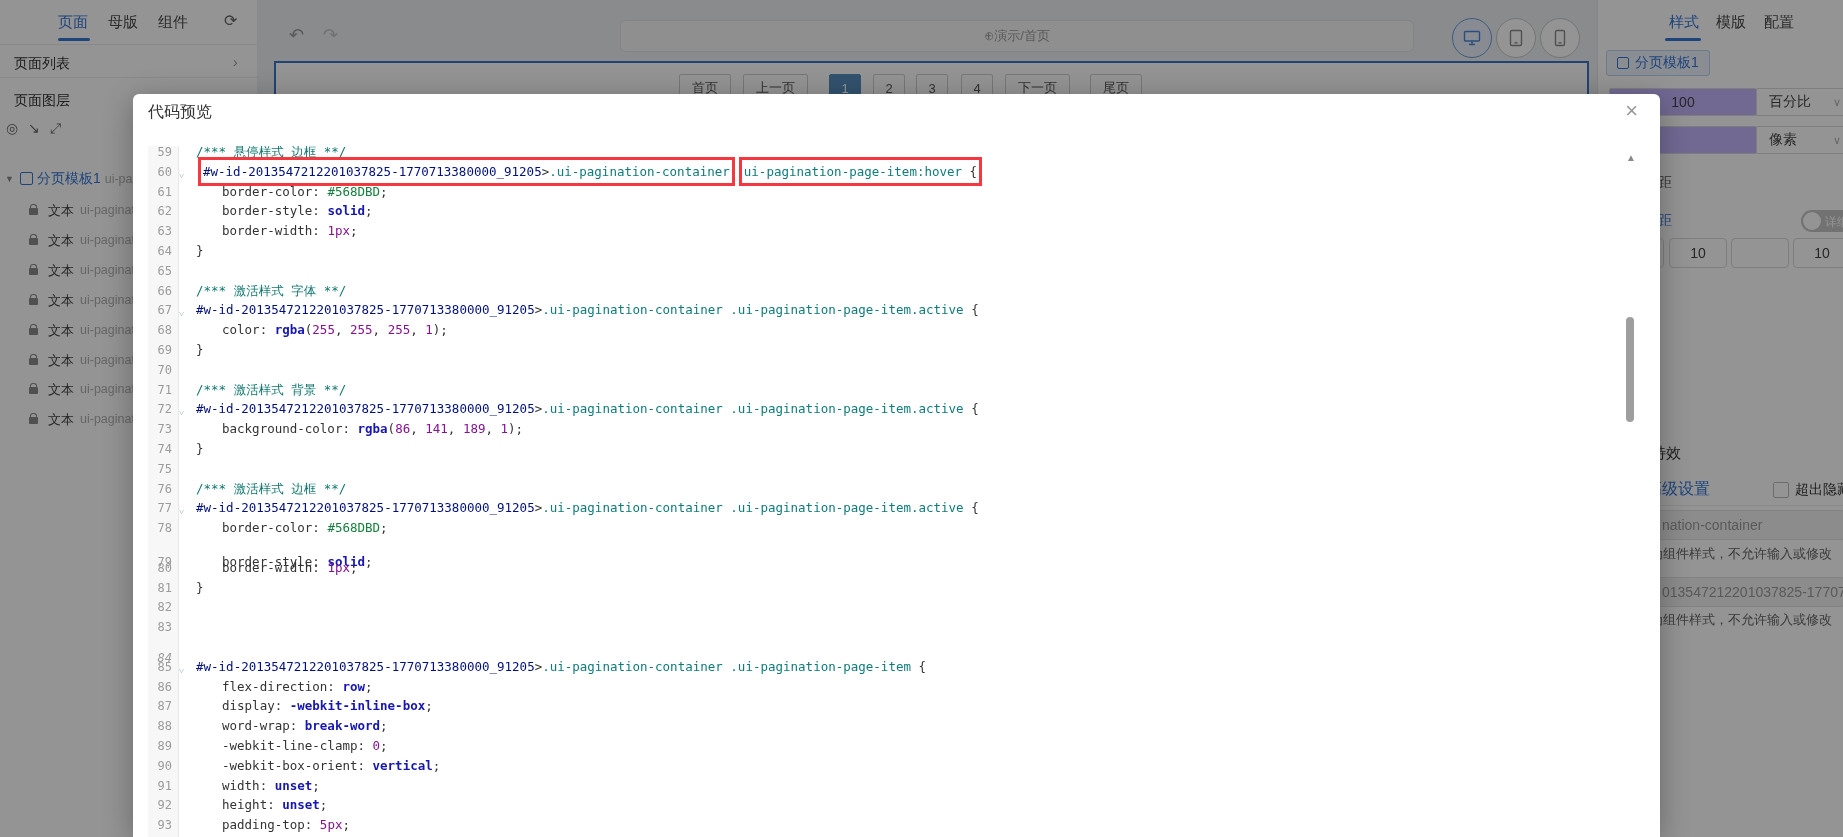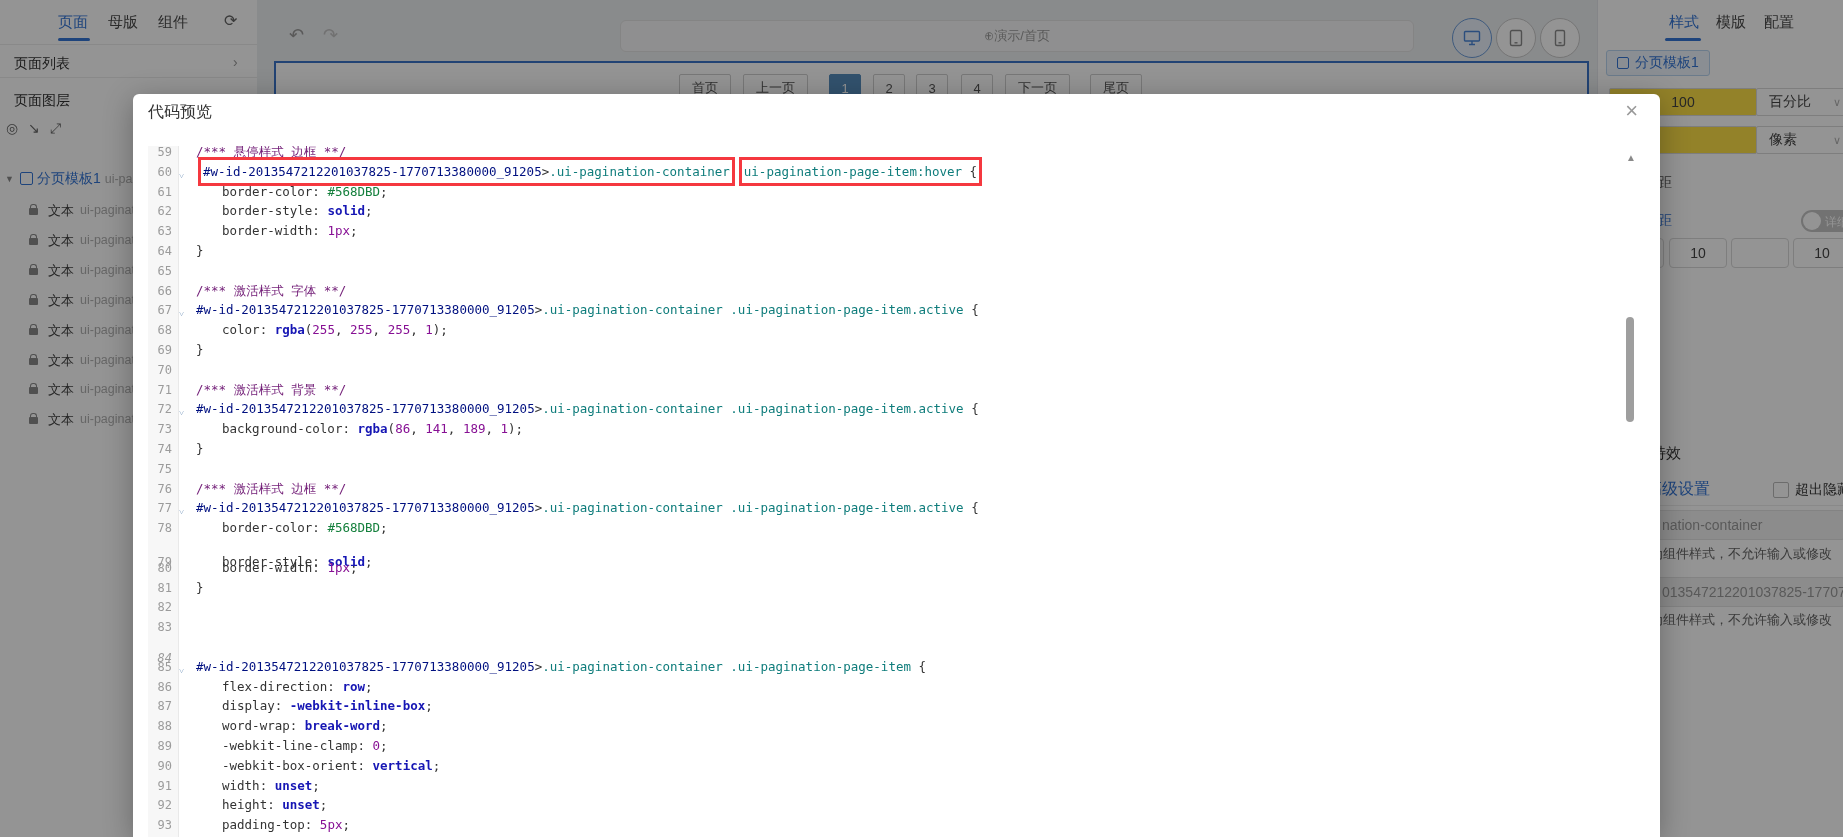--- a/index.html
+++ b/index.html
@@ -32,21 +32,21 @@
   #artboard{position:absolute;left:17px;top:61px;width:1311px;height:776px;background:#ffffff;border:2px solid #3c74c9;border-bottom:none;}
   .pg-btn{position:absolute;top:11px;height:28px;border:1px solid #cfcfcf;background:#fff;color:#555;font-size:13px;border-radius:2px;display:flex;align-items:center;justify-content:center;padding:0 12px;box-sizing:border-box;}
   .pg-btn.num{width:32px;padding:0;}
   .pg-btn.active{background:#568DBD;border-color:#568DBD;color:#fff;}
   
   #rpanel{position:absolute;left:1597px;top:0;width:246px;height:837px;background:#fff;border-left:1px solid #e4e6ea;}
   .rp-tab{position:absolute;top:13px;font-size:15px;color:#4a4a4a;}
   .rp-tab.active{color:#3576d6;}
   #rp-chip{position:absolute;left:8px;top:50px;height:24px;padding:0 10px;border:1px solid #b8d4f0;background:#eef5fd;border-radius:3px;color:#3576d6;font-size:14px;display:flex;align-items:center;gap:6px;}
   .chip-sq{width:10px;height:10px;border:1.5px solid #3576d6;border-radius:2px;}
-  .rp-input{position:absolute;border:1px solid #d9d9d9;background:#fde047;border-radius:2px;box-sizing:border-box;font-size:14px;color:#444;display:flex;align-items:center;justify-content:center;}
+  .rp-input{position:absolute;border:1px solid #d9d9d9;background:#c4b5fd;border-radius:2px;box-sizing:border-box;font-size:14px;color:#444;display:flex;align-items:center;justify-content:center;}
   .rp-select{position:absolute;border:1px solid #d9d9d9;background:#fff;border-radius:2px;box-sizing:border-box;font-size:14px;color:#444;display:flex;align-items:center;padding-left:12px;}
   .rp-select .chev{position:absolute;right:10px;color:#b0b0b0;font-size:11px;}
   .rp-lab{position:absolute;font-size:14px;color:#555;}
   .rp-lab.blue{color:#3576d6;}
   #rp-toggle{position:absolute;left:203px;top:210px;width:52px;height:22px;border-radius:11px;background:#c4c4c4;color:#fff;font-size:12px;}
   #rp-toggle .knob{position:absolute;left:2px;top:2px;width:18px;height:18px;border-radius:50%;background:#fff;}
   #rp-toggle .tg-lab{position:absolute;left:24px;top:4px;}
   .rp-mini{position:absolute;top:238px;height:30px;border:1px solid #d9d9d9;border-radius:4px;background:#fff;box-sizing:border-box;display:flex;align-items:center;justify-content:center;font-size:14px;color:#444;}
   .rp-sec{position:absolute;font-size:15px;color:#333;}
   .rp-adv{position:absolute;font-size:16px;color:#3576d6;}
@@ -59,21 +59,21 @@
   #backdrop{position:absolute;inset:0;background:rgba(0,0,0,0.42);}
   #modal{position:absolute;left:133px;top:94px;width:1527px;height:743px;background:#fff;border-radius:6px 6px 0 0;box-shadow:0 6px 30px rgba(0,0,0,0.3);}
   #modal-title{position:absolute;left:15px;top:8px;font-size:16px;color:#333;}
   #modal-close{position:absolute;right:22px;top:6px;font-size:22px;color:#999;cursor:pointer;line-height:22px;}
   #code-viewport{position:absolute;left:0;top:52px;right:0;bottom:0;overflow:hidden;}
   #gutter-bg{position:absolute;left:15px;top:0;bottom:0;width:30px;background:#f7f7f7;border-right:1px solid #e9e9e9;}
   .code-row{position:absolute;left:0;right:30px;height:20px;line-height:20px;font-family:"DejaVu Sans Mono",monospace;font-size:12.5px;white-space:pre;}
   .ln{position:absolute;left:12px;width:27px;text-align:right;color:#9b9b9b;font-size:12px;}
   .fold{position:absolute;left:46px;top:4px;font-size:9px;color:#7f9ec0;}
   .code-text{position:absolute;left:63px;}
-  .seg-c{color:#701a75;}
+  .seg-c{color:#0f766e;}
   .seg-i{color:#001080;}
   .seg-k{color:#0e7c7b;}
   .seg-p{color:#333;}
   .seg-u{color:#333;}
   .seg-v{color:#1616b4;font-weight:bold;}
   .seg-n{color:#871094;}
   .seg-h{color:#15803d;}
   .redbox{border:3px solid #F5383F;padding:4px 2px;margin:0 2px;}
   .indent{display:inline-block;width:26px;}
   #scroll-up{position:absolute;right:24px;top:58px;font-size:10px;color:#8a8a8a;}

